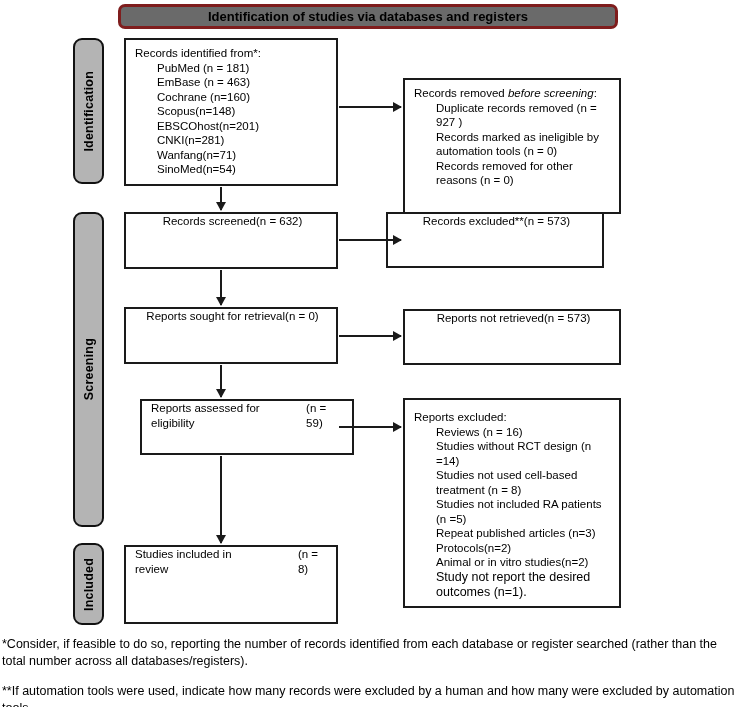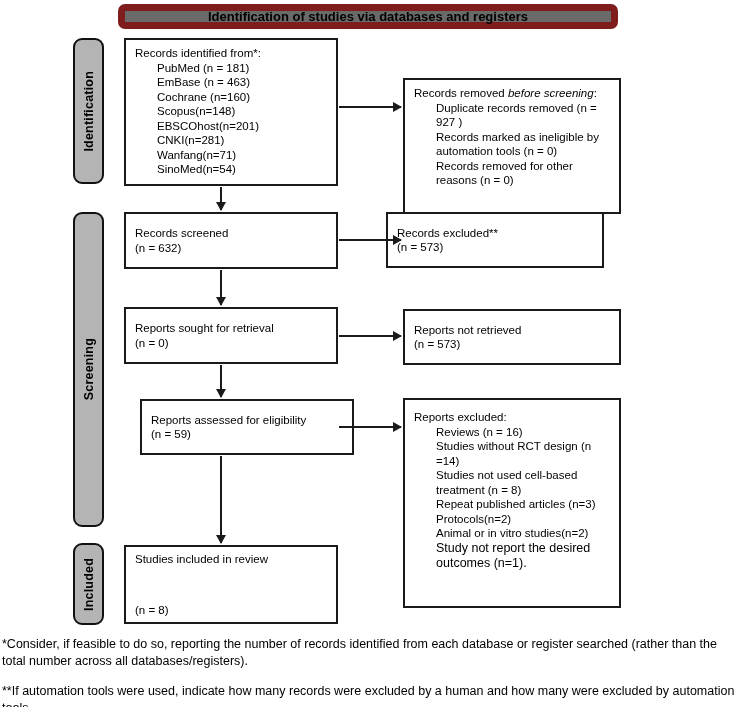--- a/index.html
+++ b/index.html
@@ -10,21 +10,21 @@
     background: #ffffff;
     font-family: "Liberation Sans", sans-serif;
     color: #000;
     overflow: hidden;
   }
   .abs { position: absolute; box-sizing: border-box; }
 
   
   .banner {
     background: #6a6a6a;
-    border: 7px solid #7f1d1d;
+    border: 3px solid #7f1d1d;
     border-radius: 7px;
     display: flex;
     align-items: center;
     justify-content: center;
     font-weight: bold;
     font-size: 13px;
     color: #000;
   }
 
   
@@ -47,21 +47,21 @@
 
   
   .box {
     background: #fff;
     border: 2px solid #1a1a1a;
     font-size: 11.5px;
     line-height: 14.5px;
   }
   .box.center-v {
     display: flex;
-    flex-direction: column;
+    flex-direction: row;
     justify-content: center;
     padding-left: 9px;
     padding-right: 6px;
   }
   .box.top-align { padding: 6px 5px 4px 9px; }
   .box .li { padding-left: 22px; }
   .box .title { padding-left: 0; }
 
   [data-name="reports-excluded-box"] .li:last-child {
     font-size: 12.5px;
@@ -168,20 +168,21 @@
   <div class="abs box center-v" style="left:140px; top:399px; width:214px; height:56px;" data-name="reports-assessed-box">
     <div data-name="box-label">Reports assessed for eligibility</div>
     <div data-name="box-count">(n = 59)</div>
   </div>
   <div class="abs box top-align" style="left:403px; top:398px; width:218px; height:210px; padding-top:10px;" data-name="reports-excluded-box">
     <div class="title" data-name="box-title">Reports excluded:</div>
     <div data-name="reports-excluded-list">
         <div class="li" data-name="list-item">Reviews (n = 16)</div>
         <div class="li" data-name="list-item">Studies without RCT design (n =14)</div>
         <div class="li" data-name="list-item">Studies not used cell-based treatment (n = 8)</div>
+        <div class="li" data-name="list-item">Studies not included RA patients (n =5)</div>
         <div class="li" data-name="list-item">Repeat published articles (n=3)</div>
         <div class="li" data-name="list-item">Protocols(n=2)</div>
         <div class="li" data-name="list-item">Animal or in vitro studies(n=2)</div>
         <div class="li" data-name="list-item">Study not report the desired outcomes (n=1).</div>
       </div>
   </div>
 
   <div class="abs box center-v" style="left:124px; top:545px; width:214px; height:79px;gap:36px;" data-name="studies-included-box">
     <div data-name="box-label">Studies included in review</div>
     <div data-name="box-count">(n = 8)</div>

